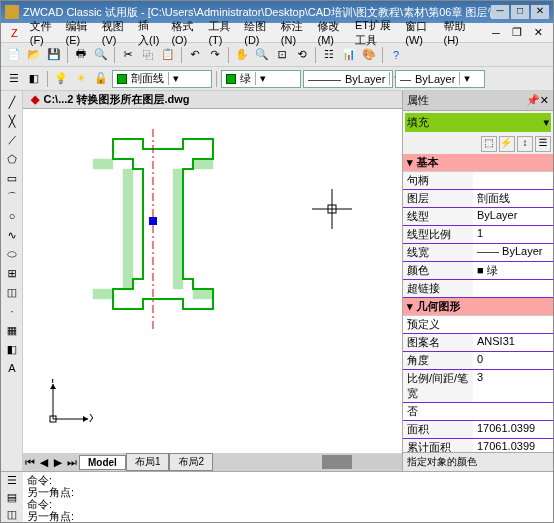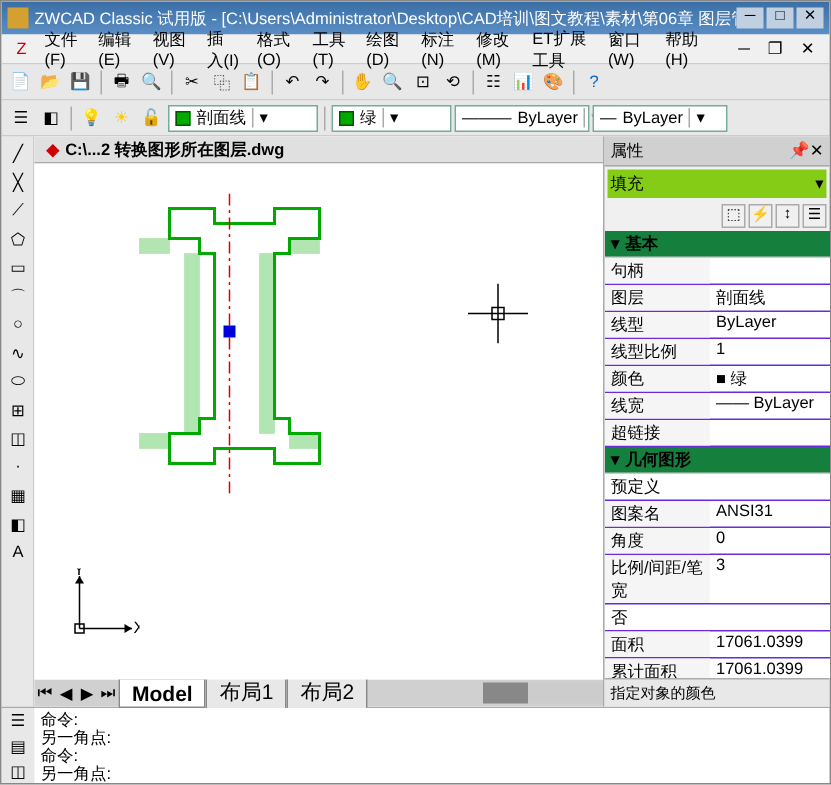--- a/index.html
+++ b/index.html
@@ -19,29 +19,29 @@
 .main{display:flex;height:380px}
 .ltools{width:22px;background:#e8e8e8;border-right:1px solid #ccc;display:flex;flex-direction:column;gap:1px;padding:2px}
 .ltools .tb{width:18px;height:18px;cursor:pointer;display:flex;align-items:center;justify-content:center}
 .canvas-area{flex:1;display:flex;flex-direction:column;background:#fff}
 .doc-tab{height:18px;background:#e0e0e0;display:flex;align-items:center;padding:0 8px;border-bottom:1px solid #aaa;font-weight:bold}
 .viewport{flex:1;position:relative;background:#fff}
 .shape{position:absolute;left:40px;top:20px}
 .ucs{position:absolute;left:20px;bottom:24px}
 .cursor{position:absolute;right:50px;top:80px}
 .model-tabs{height:18px;background:#d0d0d0;display:flex;align-items:center}
-.model-tabs .mt{padding:1px 8px;border:1px solid #888;background:#e8e8e8;cursor:pointer;font-size:14px}
+.model-tabs .mt{padding:1px 8px;border:1px solid #888;background:#e8e8e8;cursor:pointer;font-size:10px}
 .model-tabs .nav{width:14px;text-align:center;cursor:pointer}
 .props{width:151px;background:#f0f0f0;border-left:1px solid #aaa;display:flex;flex-direction:column}
 .props-hdr{background:#d0d0d0;padding:2px 4px;display:flex;align-items:center;border-bottom:1px solid #aaa}
 .props-title{background:#84cc16;margin:2px;padding:2px;display:flex;align-items:center;gap:4px}
 .props-tools{display:flex;gap:2px;padding:2px;justify-content:flex-end}
 .props-tools span{width:16px;height:16px;border:1px solid #aaa;text-align:center;cursor:pointer;font-size:10px}
 .prop-grid{flex:1;overflow:auto;background:#fff;font-size:10px}
-.prop-sec{background:#15803d;padding:1px 4px;font-weight:bold;border-bottom:1px solid #ccc;display:flex;align-items:center}
+.prop-sec{background:#fca5a5;padding:1px 4px;font-weight:bold;border-bottom:1px solid #ccc;display:flex;align-items:center}
 .prop-sec::before{content:"▾";margin-right:4px}
 .prop-row{display:flex;border-bottom:1px solid #6d28d9}
 .prop-row .k{width:70px;padding:1px 4px;background:#f5f5f5}
 .prop-row .v{flex:1;padding:1px 4px}
 .prop-hint{padding:2px 4px;background:#e8e8e8;border-top:1px solid #aaa;font-size:10px}
 .cmdarea{height:74px;display:flex;border-top:1px solid #aaa}
 .cmd-tools{width:22px;background:#e8e8e8;display:flex;flex-direction:column;gap:1px;padding:2px}
 .cmd-tools span{width:18px;height:16px;cursor:pointer;text-align:center}
 .cmd-hist{flex:1;background:#fff;padding:2px 4px;overflow:auto;font-size:10px;line-height:12px}
 .sw-green{width:10px;height:10px;background:#0a0;border:1px solid #050}
@@ -233,26 +233,26 @@
         </div>
         <div class="prop-row">
           <span class="k">线型</span>
           <span class="v">ByLayer</span>
         </div>
         <div class="prop-row">
           <span class="k">线型比例</span>
           <span class="v">1</span>
         </div>
         <div class="prop-row">
+          <span class="k">线宽</span>
+          <span class="v">—— ByLayer</span>
+        </div>
+        <div class="prop-row">
           <span class="k">颜色</span>
           <span class="v">■ 绿</span>
-        </div>
-        <div class="prop-row">
-          <span class="k">线宽</span>
-          <span class="v">—— ByLayer</span>
         </div>
         <div class="prop-row">
           <span class="k">超链接</span>
           <span class="v"></span>
         </div>
         <div class="prop-sec">几何图形</div>
         <div class="prop-row">
           <span class="v">预定义</span>
         </div>
         <div class="prop-row">

